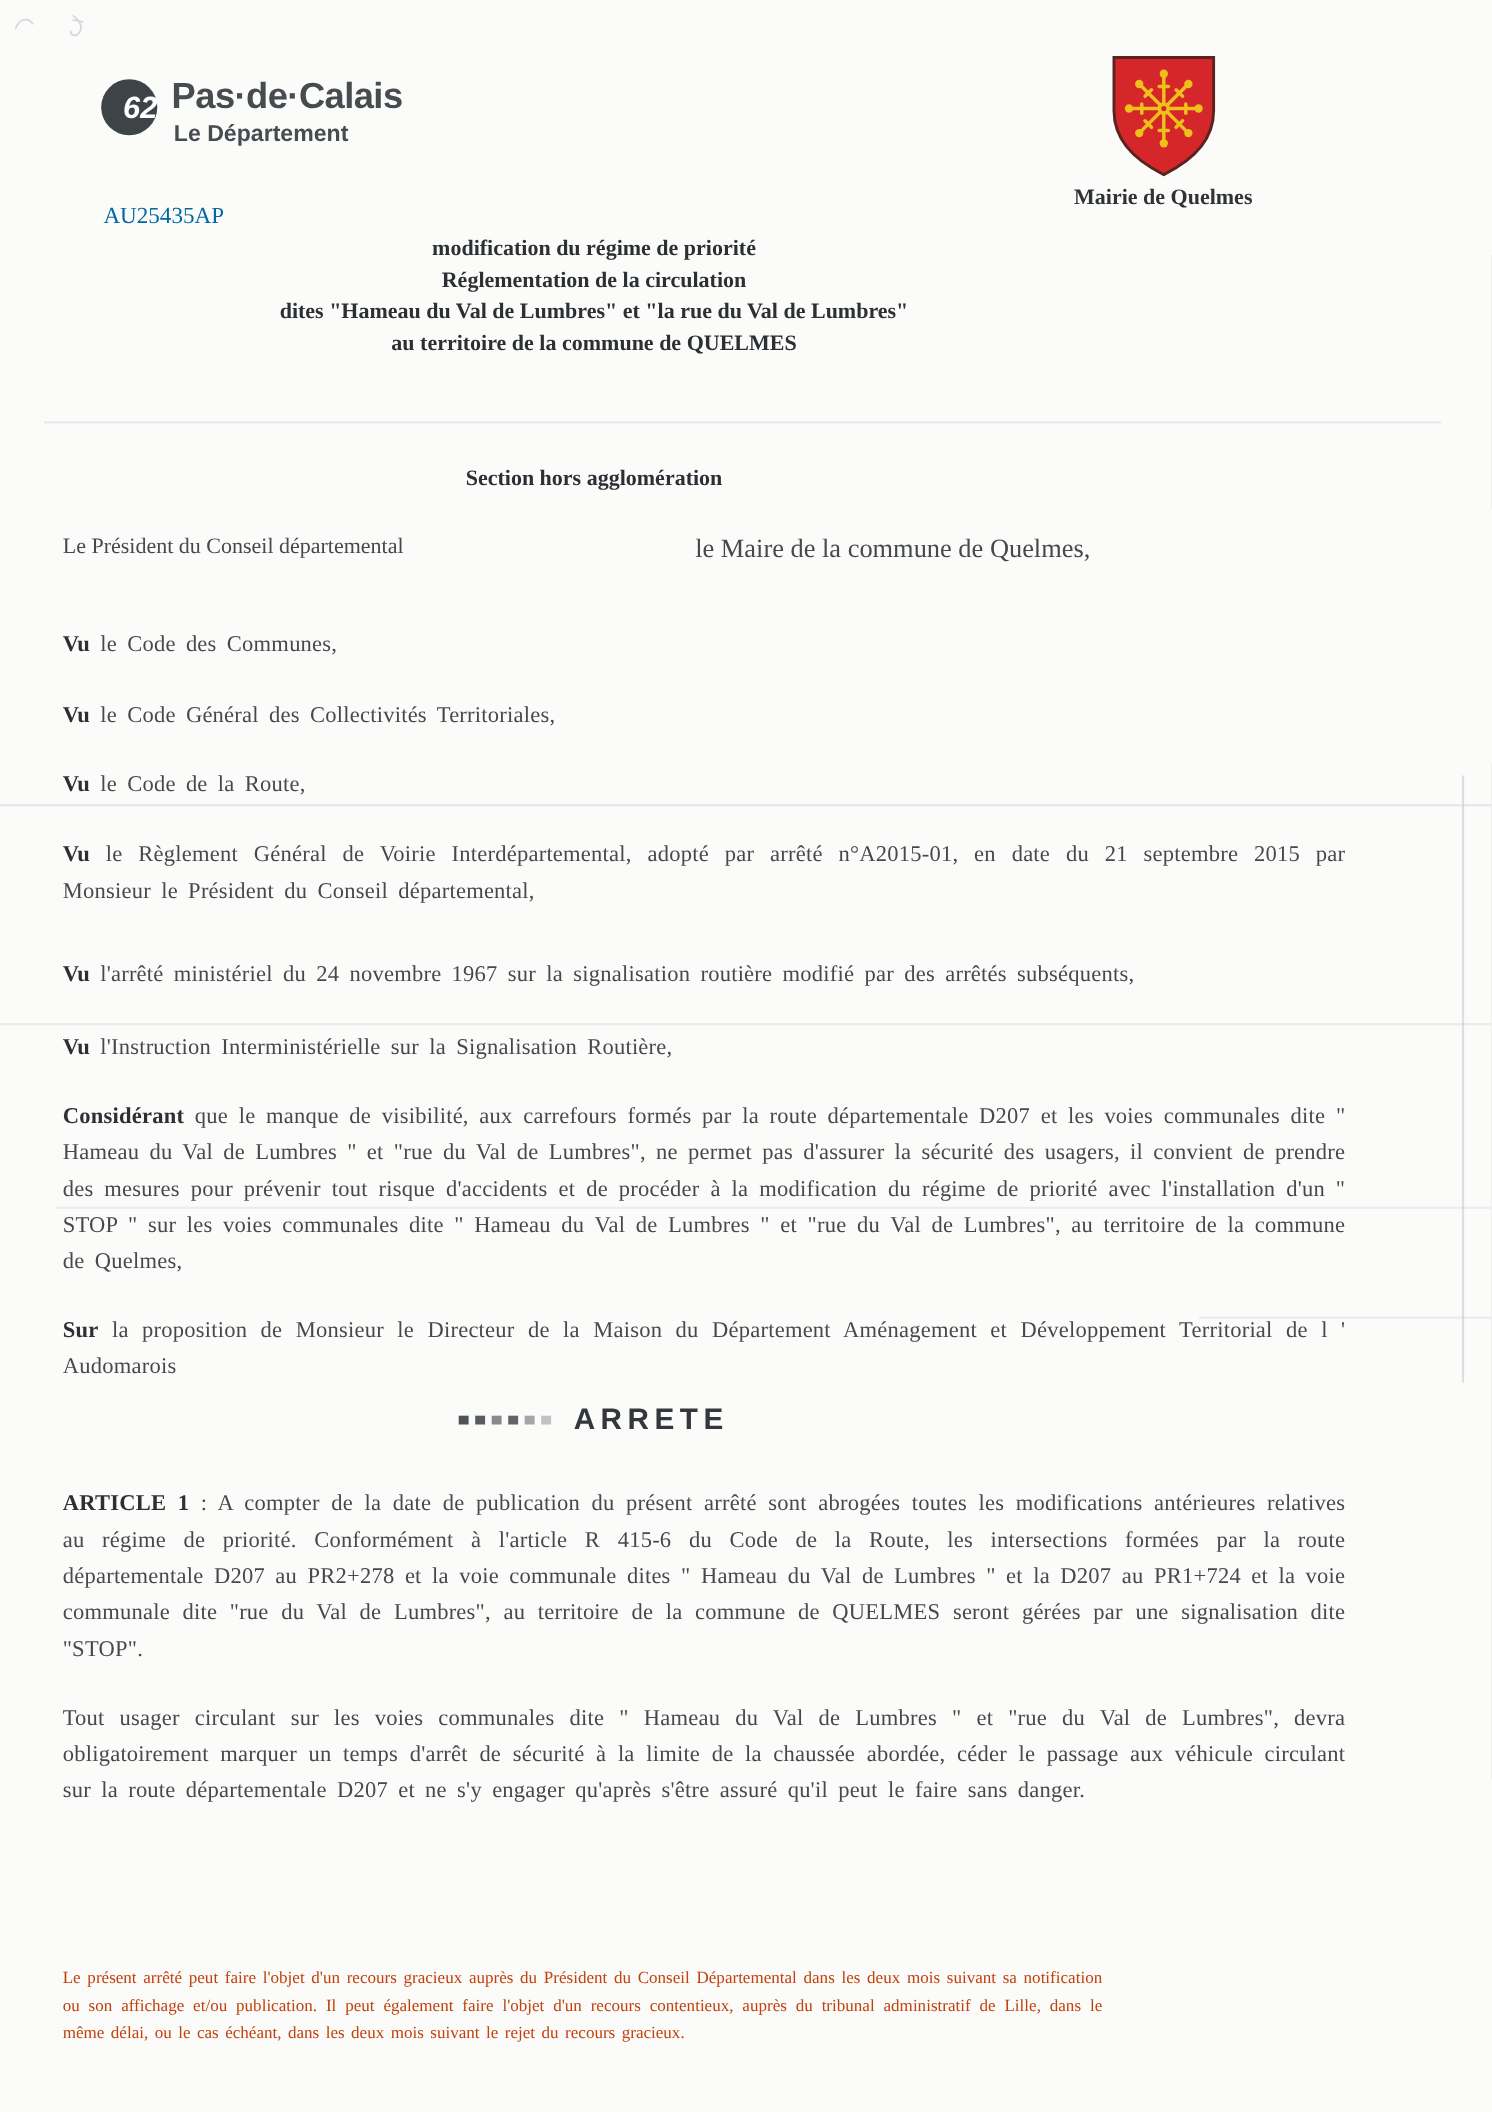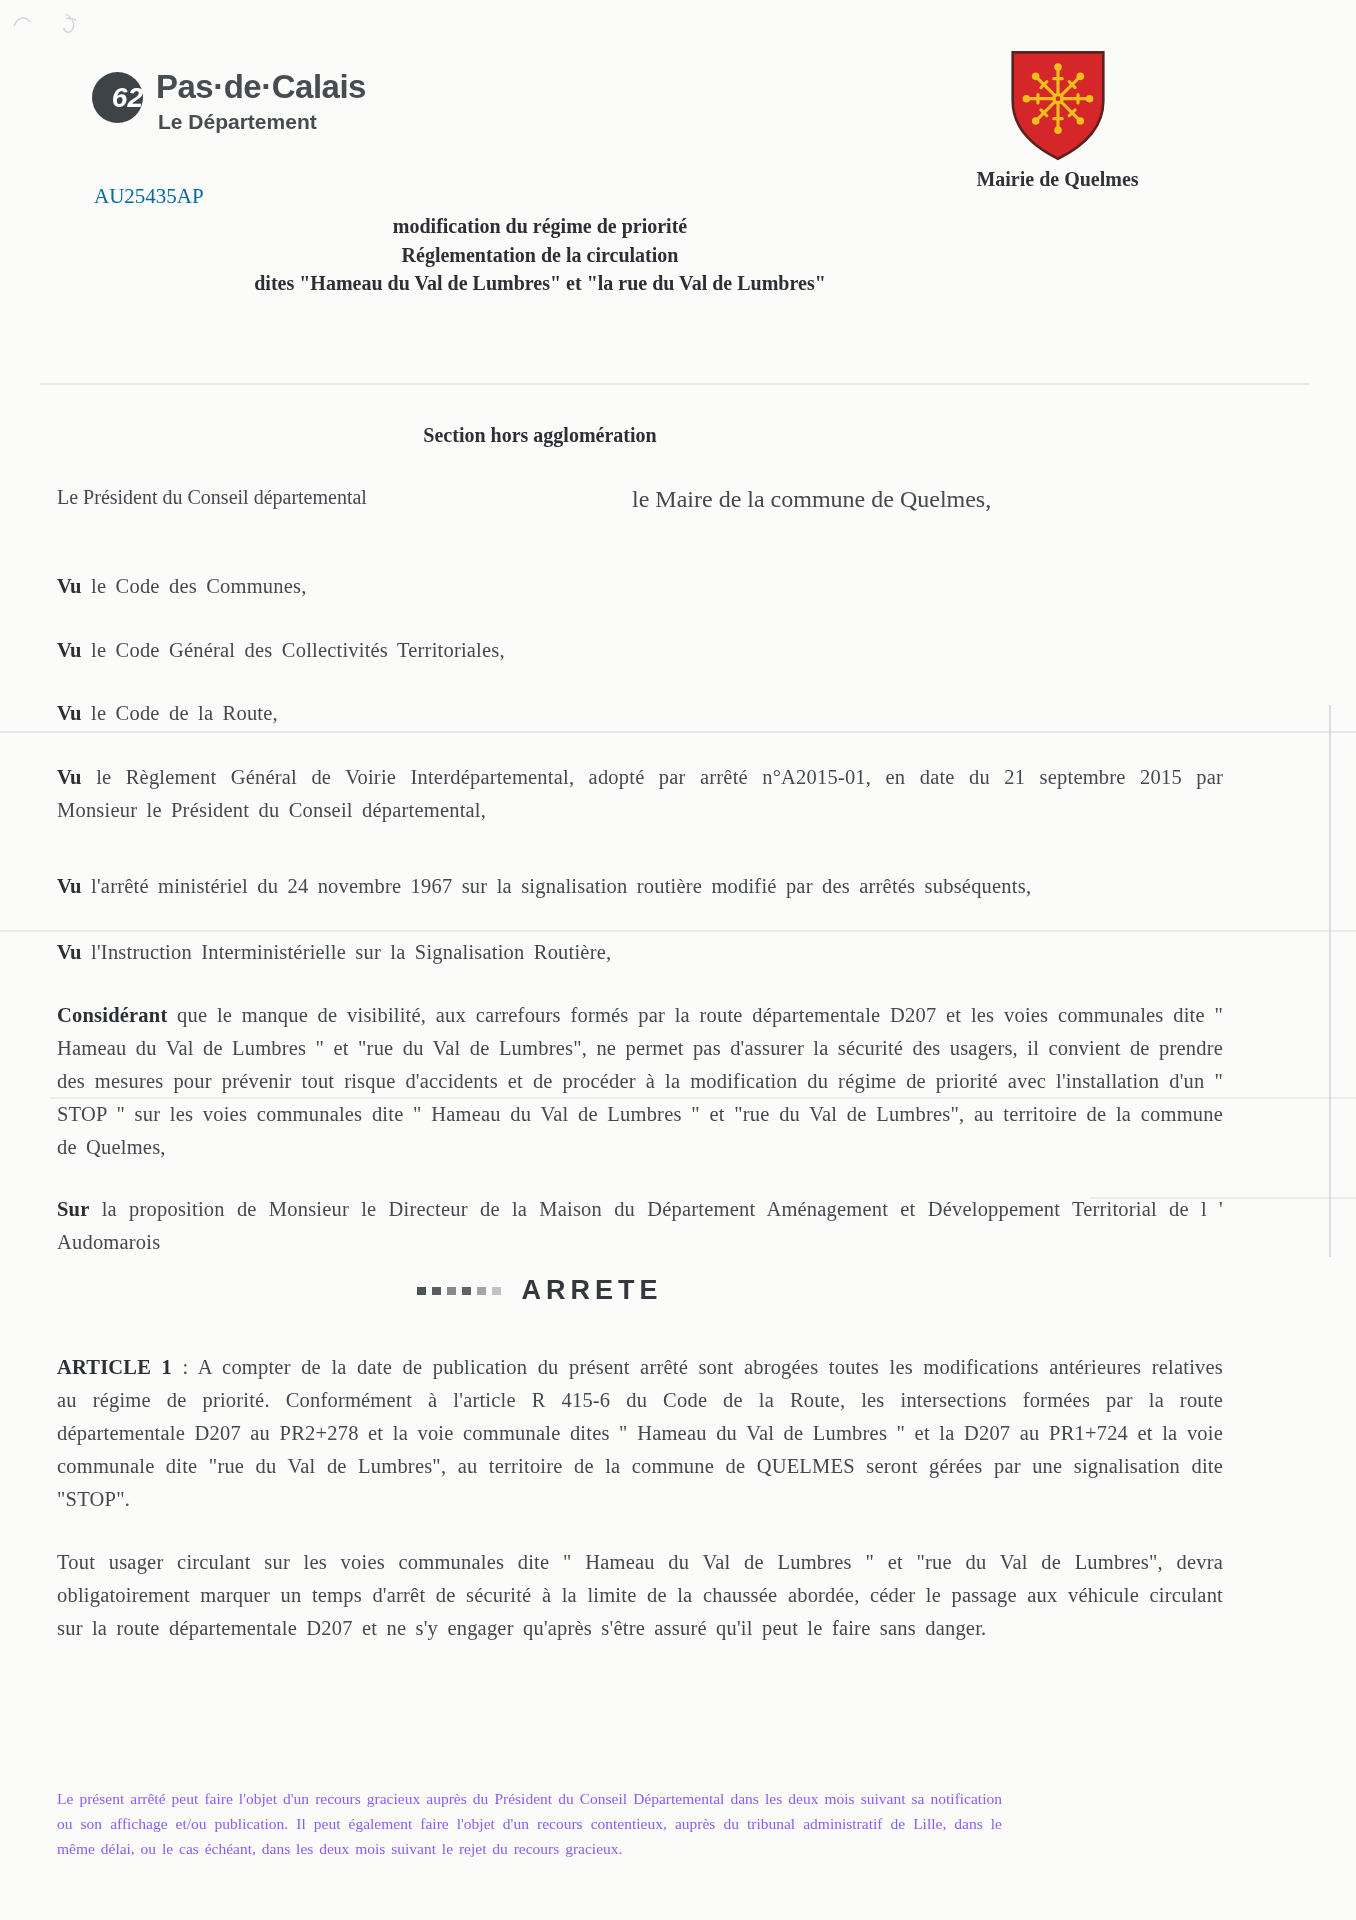--- a/index.html
+++ b/index.html
@@ -72,21 +72,21 @@
   .dots { display:flex; gap:6px; align-items:center; }
   .dots span { width:9px; height:8px; background:#3a3f44; display:inline-block; }
   .arrete-text {
     font-family:"Liberation Sans", sans-serif;
     font-weight:bold; font-size:27px; letter-spacing:5px; color:#34383c;
   }
   
   .footer {
     position:absolute; left:57px; top:1786px; width:945px;
     font-size:15.5px; line-height:25px; text-align:justify;
-    color:#8b5cf6; word-spacing:2px;
+    color:#c2410c; word-spacing:2px;
   }
   
   .artifact { position:absolute; pointer-events:none; }
   .hl1 { left:40px;  top:383px;  width:1270px; height:2px; background:rgba(206,211,215,0.45); }
   .hl2 { left:0px;   top:731px;  width:1356px; height:2px; background:rgba(208,213,217,0.5); }
   .hl3 { left:0px;   top:930px;  width:1356px; height:2px; background:rgba(212,217,220,0.45); }
   .hl4 { left:50px;  top:1097px; width:1306px; height:2px; background:rgba(214,218,221,0.4); }
   .hl5 { left:1090px;top:1197px; width:266px;  height:2px; background:rgba(214,218,221,0.45); }
   .vl1 { left:1329px;top:705px;  width:2px;   height:552px; background:rgba(187,195,200,0.5); }
   .pencil { left:8px; top:6px; }
@@ -143,20 +143,21 @@
     </svg>
     <div class="coat-caption">Mairie de Quelmes</div>
   </div>
 
   <div class="ref">AU25435AP</div>
 
   <div class="title-block">
     <div>modification du régime de priorité</div>
     <div>Réglementation de la circulation</div>
     <div>dites "Hameau du Val de Lumbres" et "la rue du Val de Lumbres"</div>
+    <div>au territoire de la commune de QUELMES</div>
   </div>
 
   <div class="section-heading">Section hors agglomération</div>
 
   <div class="auth-left">Le Président du Conseil départemental</div>
   <div class="auth-right">le Maire de la commune de Quelmes,</div>
 
   <p class="para v1"><b>Vu</b>
     <span>le Code des Communes,</span></p>
   <p class="para v2"><b>Vu</b>

